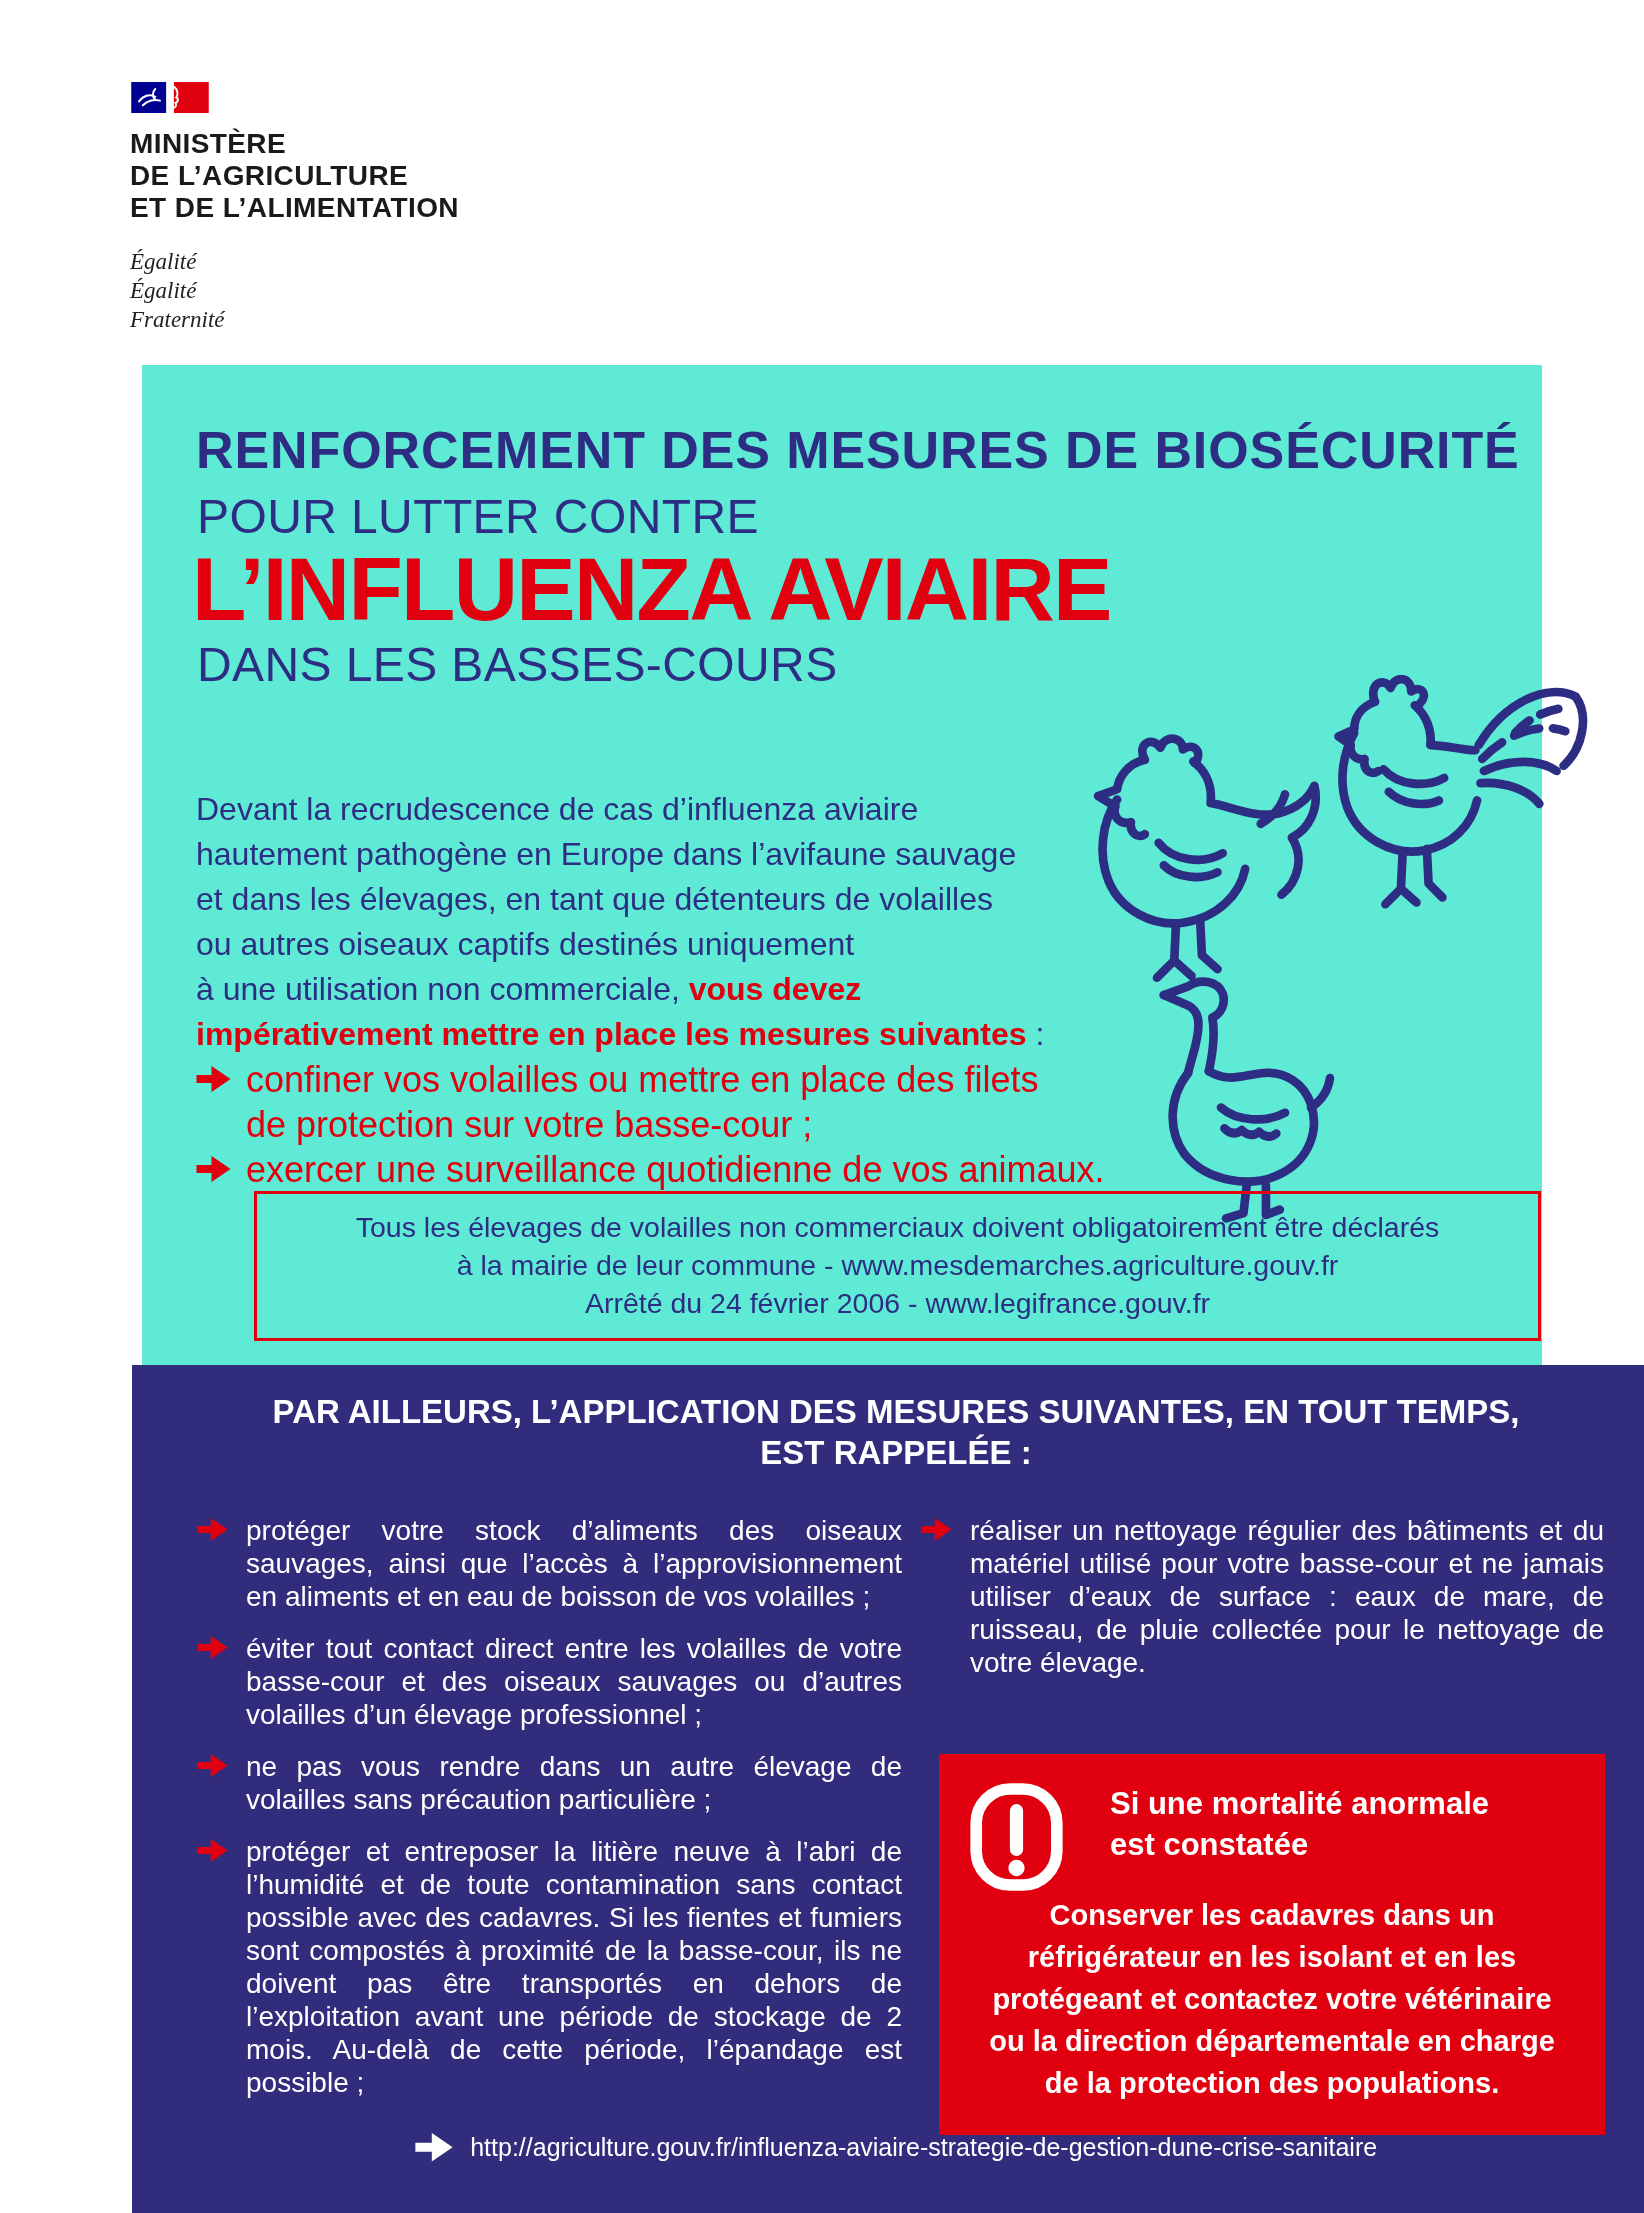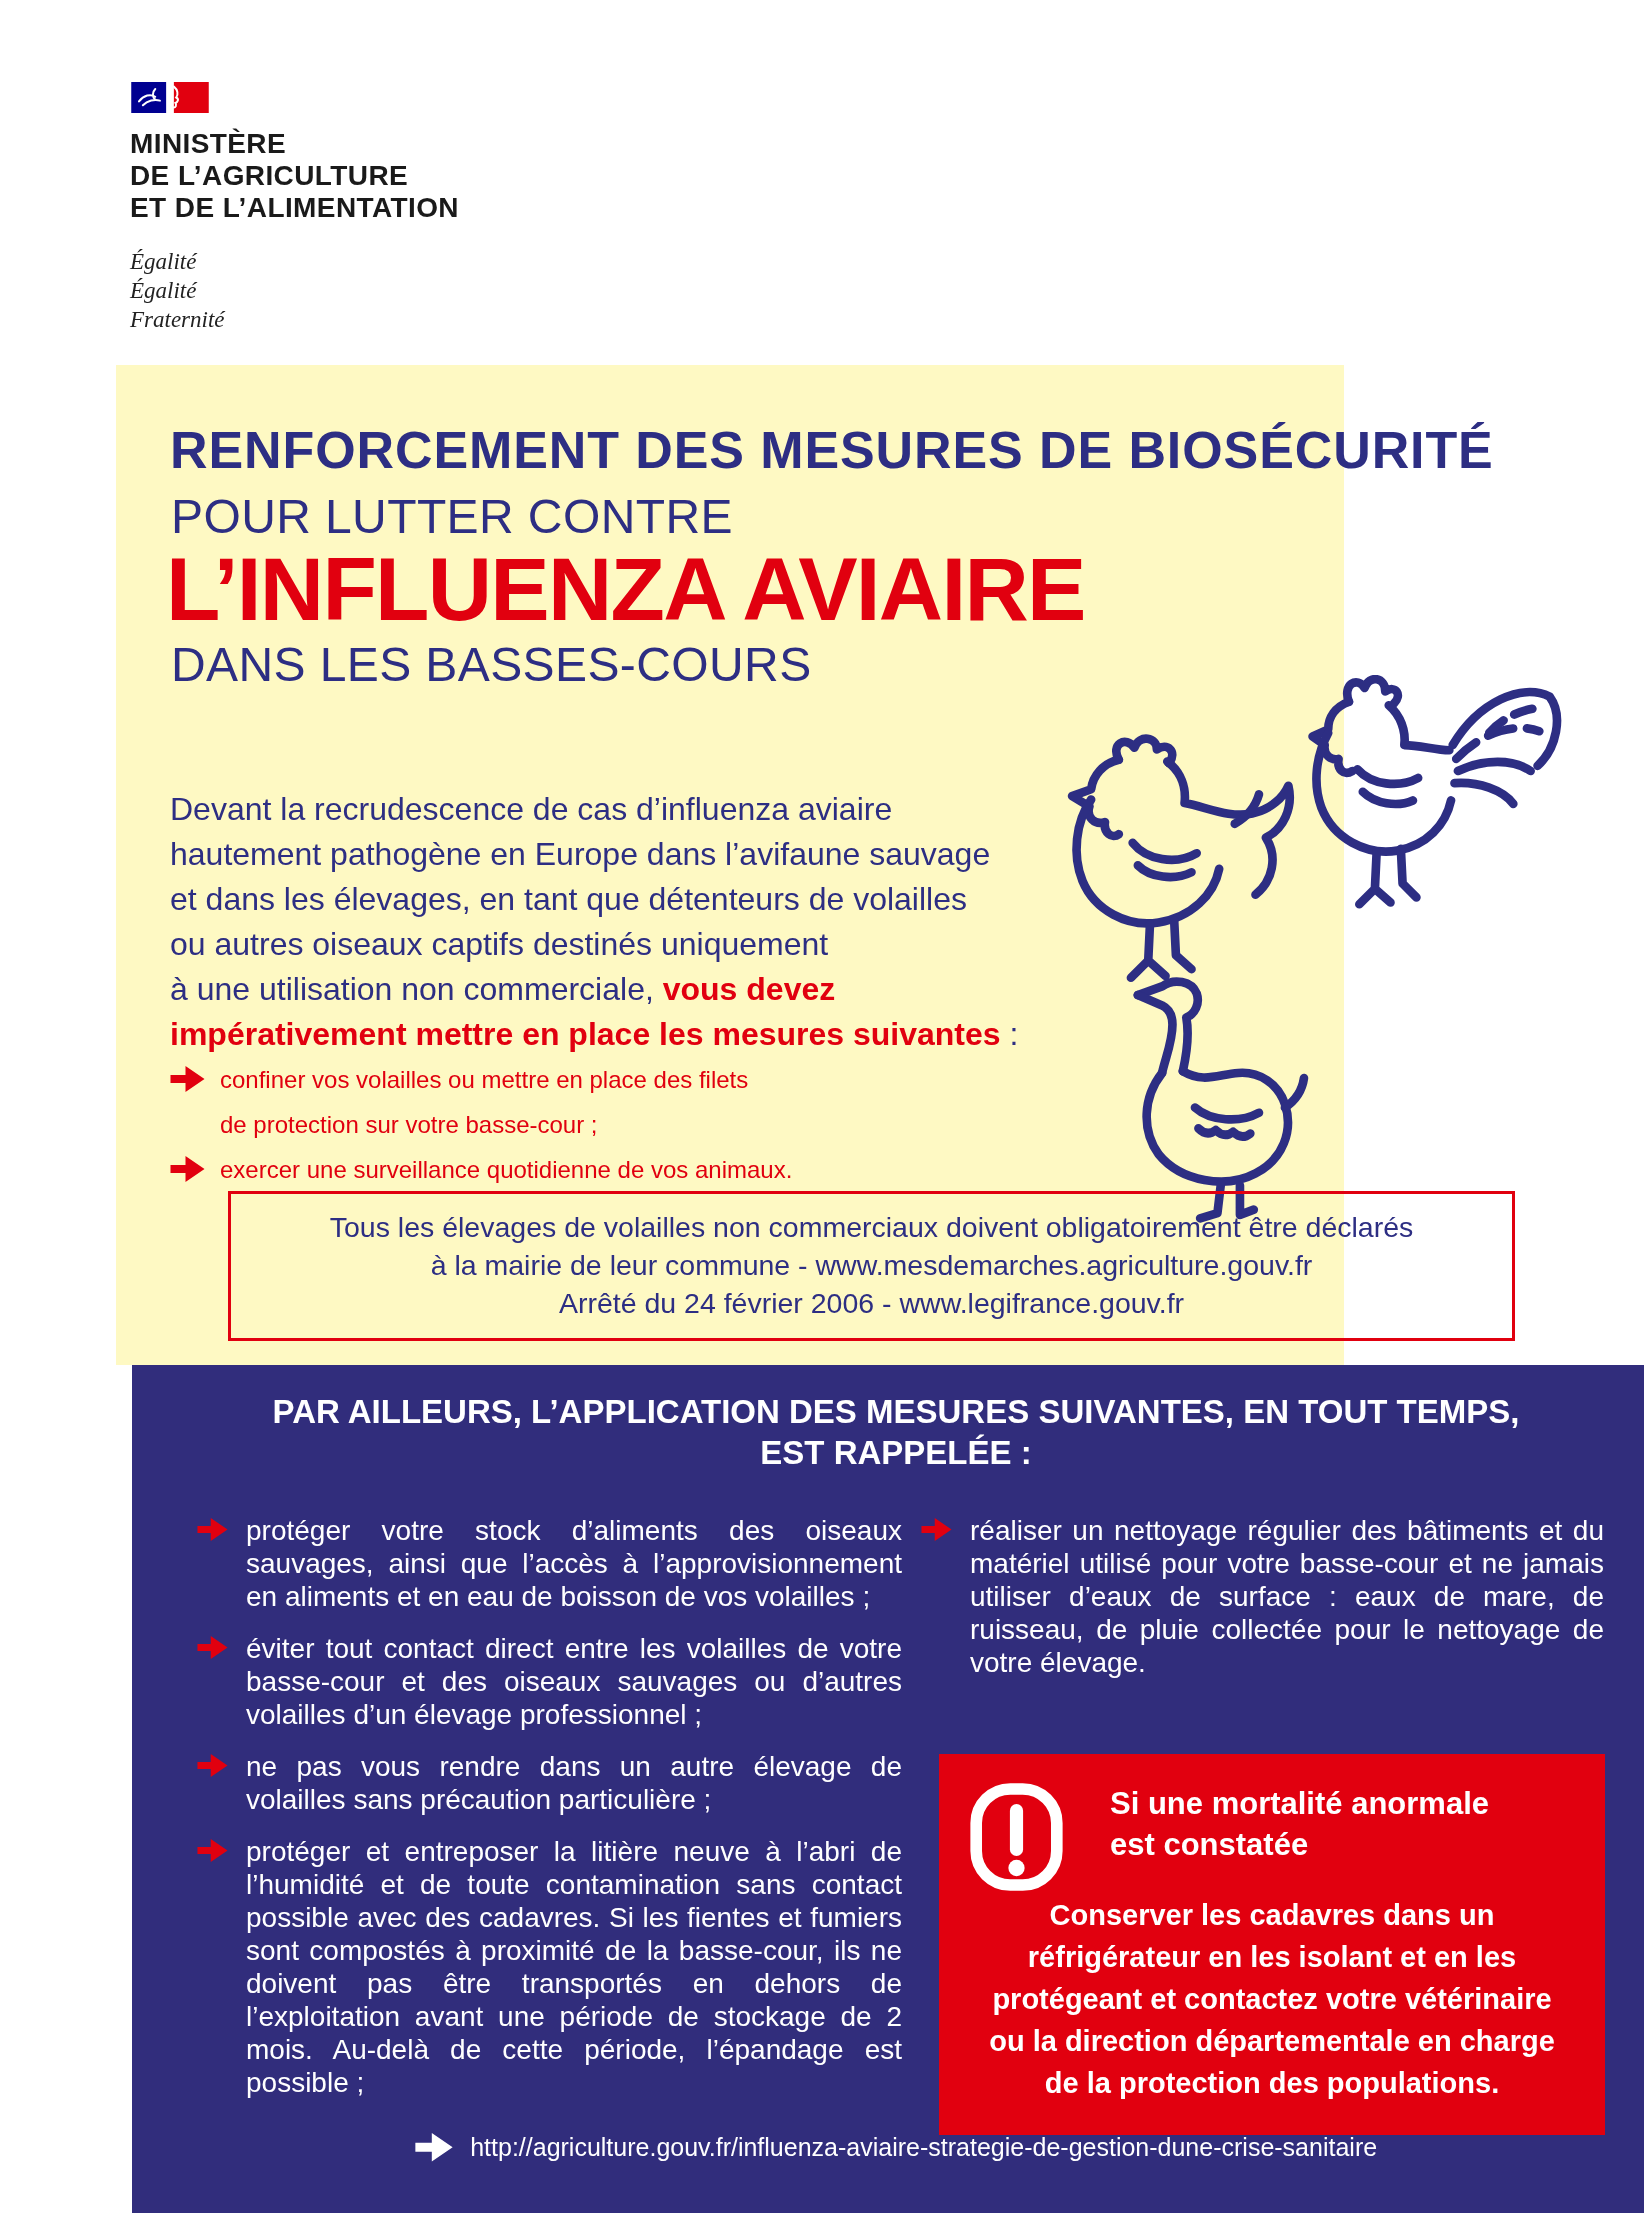--- a/index.html
+++ b/index.html
@@ -7,36 +7,36 @@
   .abs{position:absolute;}
 
   
   .logo{left:130px;top:82px;}
   .ministry-line{font-weight:bold;color:#1a1a1a;font-size:28px;line-height:32px;letter-spacing:0.4px;}
   .ministry-wrap{margin-top:12px;}
   .motto-wrap{margin-top:22.5px;}
   .motto-line{font-family:"Liberation Serif",serif;font-style:italic;color:#222222;font-size:23px;line-height:29px;}
 
   
-  .light-panel{left:116px;top:365px;width:1228px;height:1000px;background:#fef9c3;}
+  .light-panel{left:142px;top:365px;width:1400px;height:1000px;background:#5eead4;}
   .navy-panel{left:132px;top:1365px;width:1512px;height:849px;background:#312d7c;padding-left:16px;}
 
   
   .t1{left:54px;top:55px;font-size:52px;font-weight:bold;color:#2d2e83;letter-spacing:0.9px;white-space:nowrap;}
   .t2{left:55px;top:124px;font-size:48px;font-weight:normal;color:#2d2e83;letter-spacing:0.4px;white-space:nowrap;}
   .t3{left:50px;top:173px;font-size:89px;font-weight:bold;color:#e1000f;letter-spacing:-1.7px;white-space:nowrap;}
   .t4{left:55px;top:272px;font-size:48px;font-weight:normal;color:#2d2e83;letter-spacing:0.4px;white-space:nowrap;}
 
   
   .intro{left:54px;top:422px;color:#2d2e83;font-size:32px;line-height:45px;}
   .intro div{white-space:nowrap;}
   .hl{color:#e1000f;font-weight:bold;}
 
   .action-bullets{left:54px;top:692px;}
-  .abullet{display:flex;gap:12px;align-items:flex-start;color:#e1000f;font-size:24px;line-height:45px;}
+  .abullet{display:flex;gap:12px;align-items:flex-start;color:#e1000f;font-size:36px;line-height:45px;}
   .abullet .arr{flex:0 0 38px;padding-top:8.6px;color:#e1000f;}
   .abullet div{white-space:nowrap;}
 
   .arrow-svg{display:block;width:35px;height:26px;}
   .arrow-svg path{fill:currentColor;}
 
   
   .birds{left:899px;top:310px;width:571px;height:558px;}
   .birds path{stroke:#2d2e83;stroke-width:10;fill:none;stroke-linecap:round;stroke-linejoin:round;}
 

